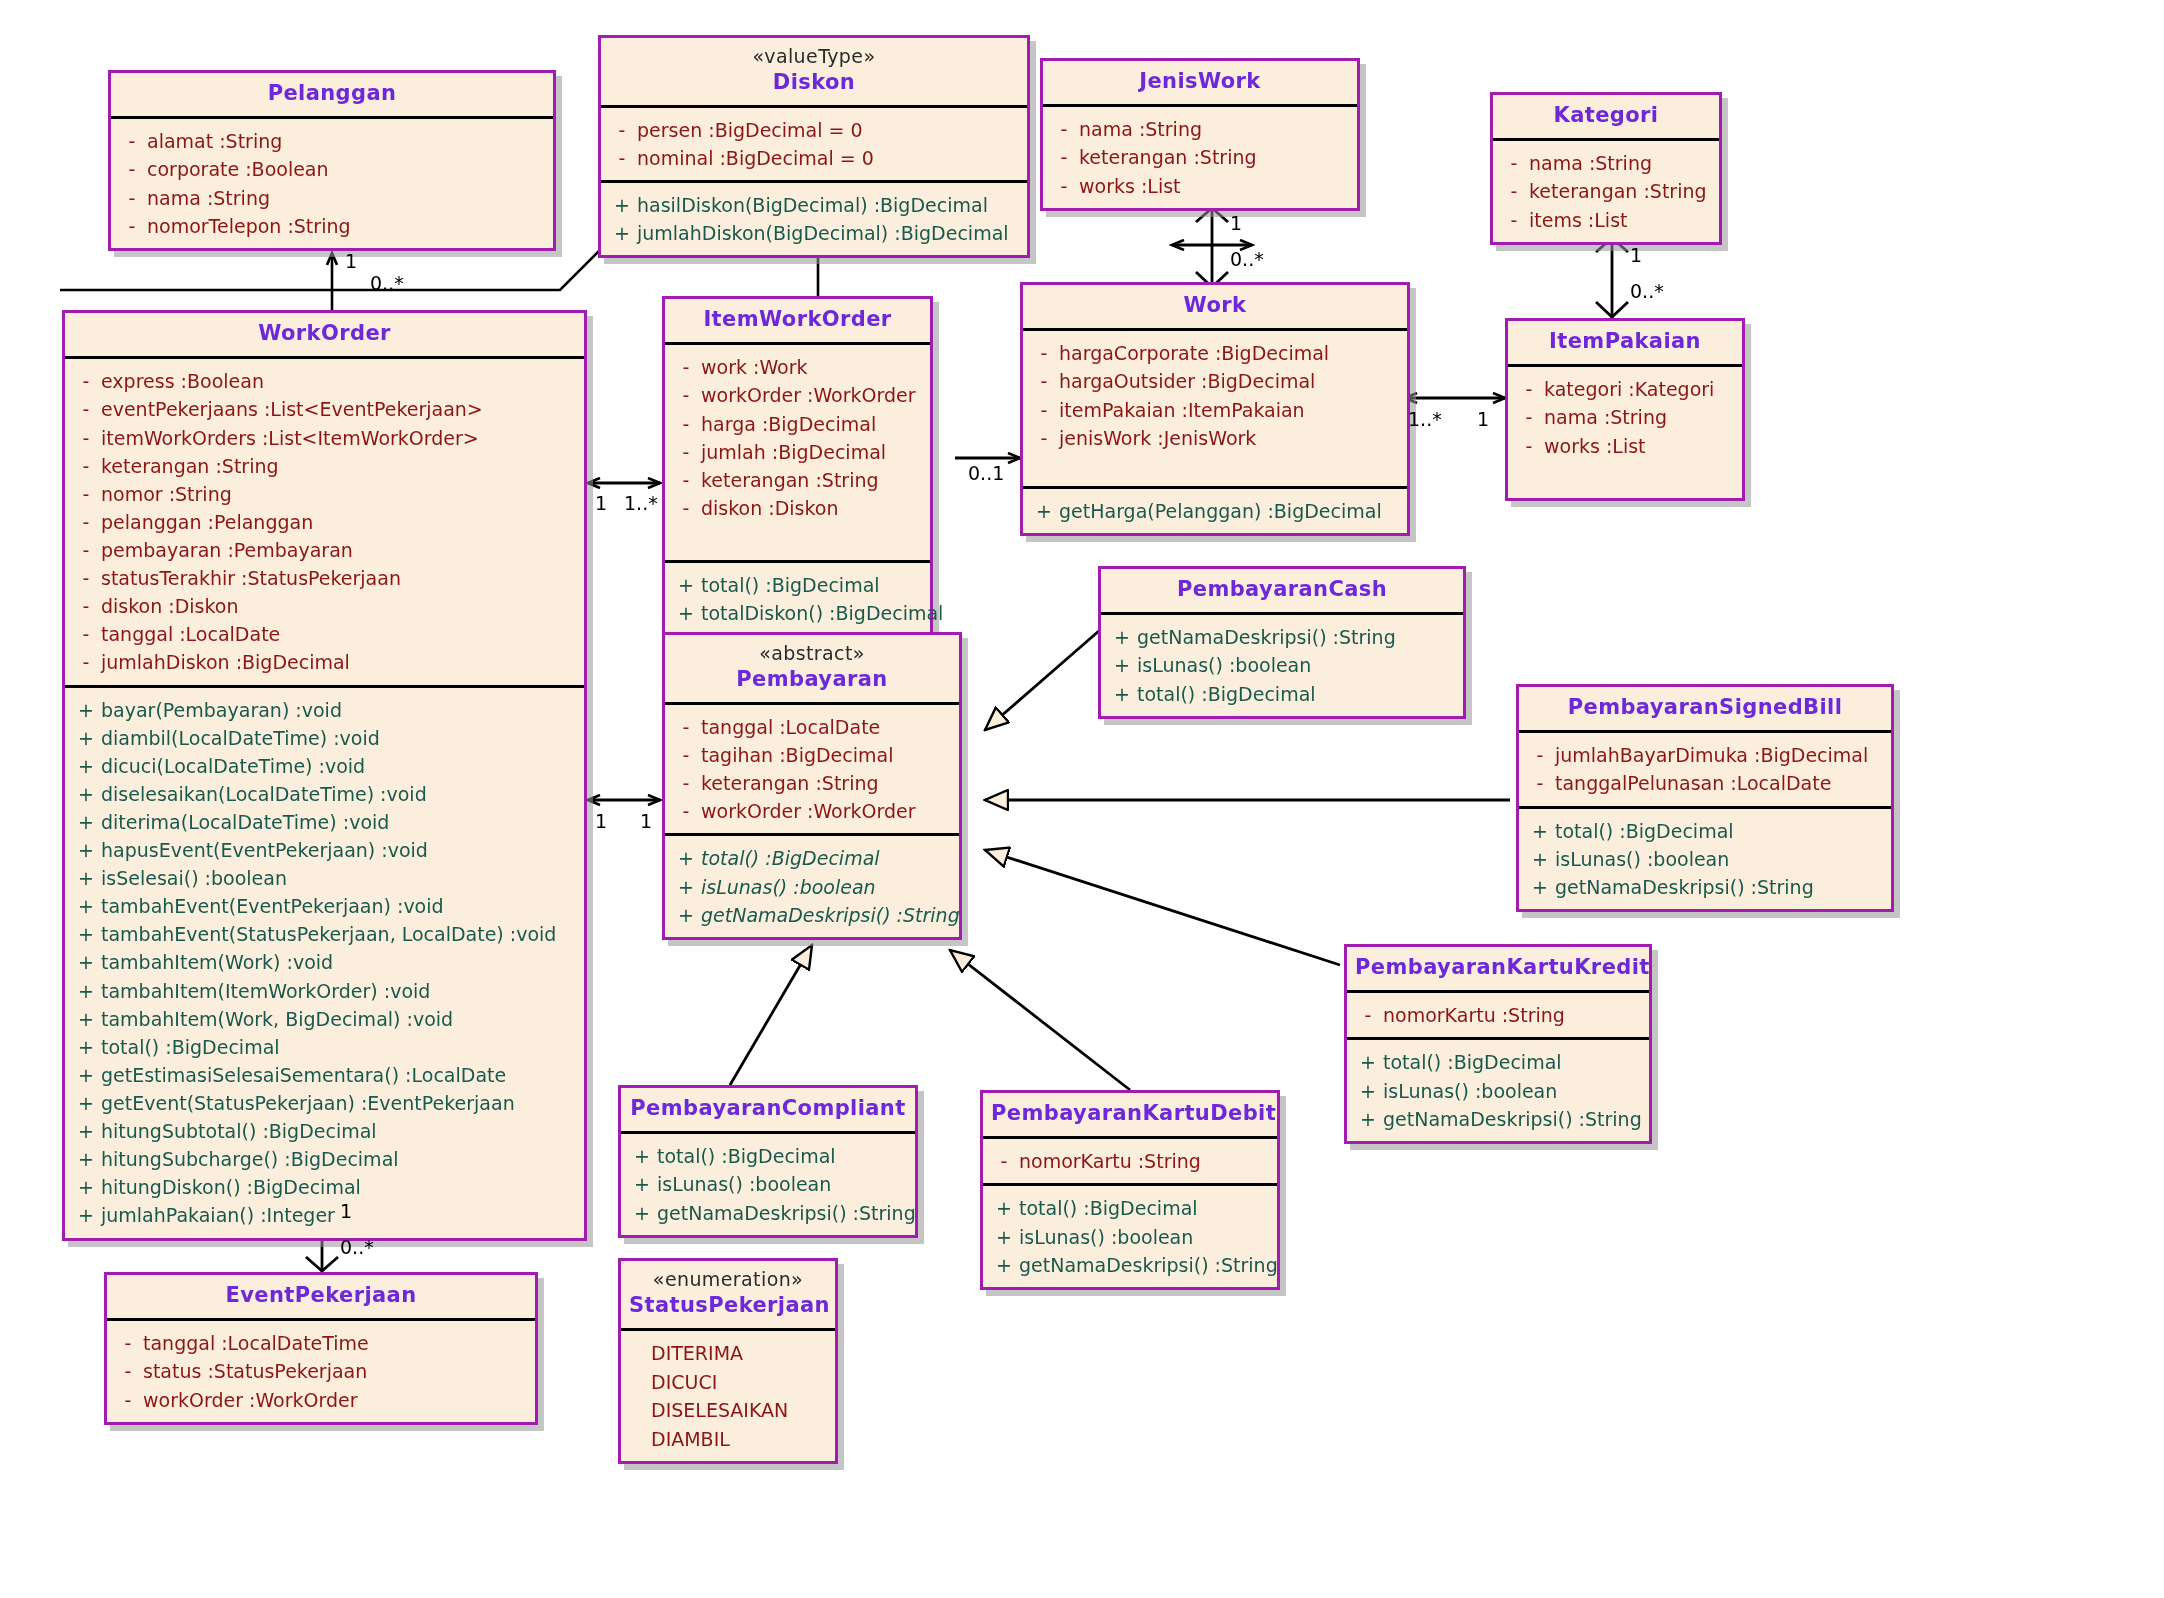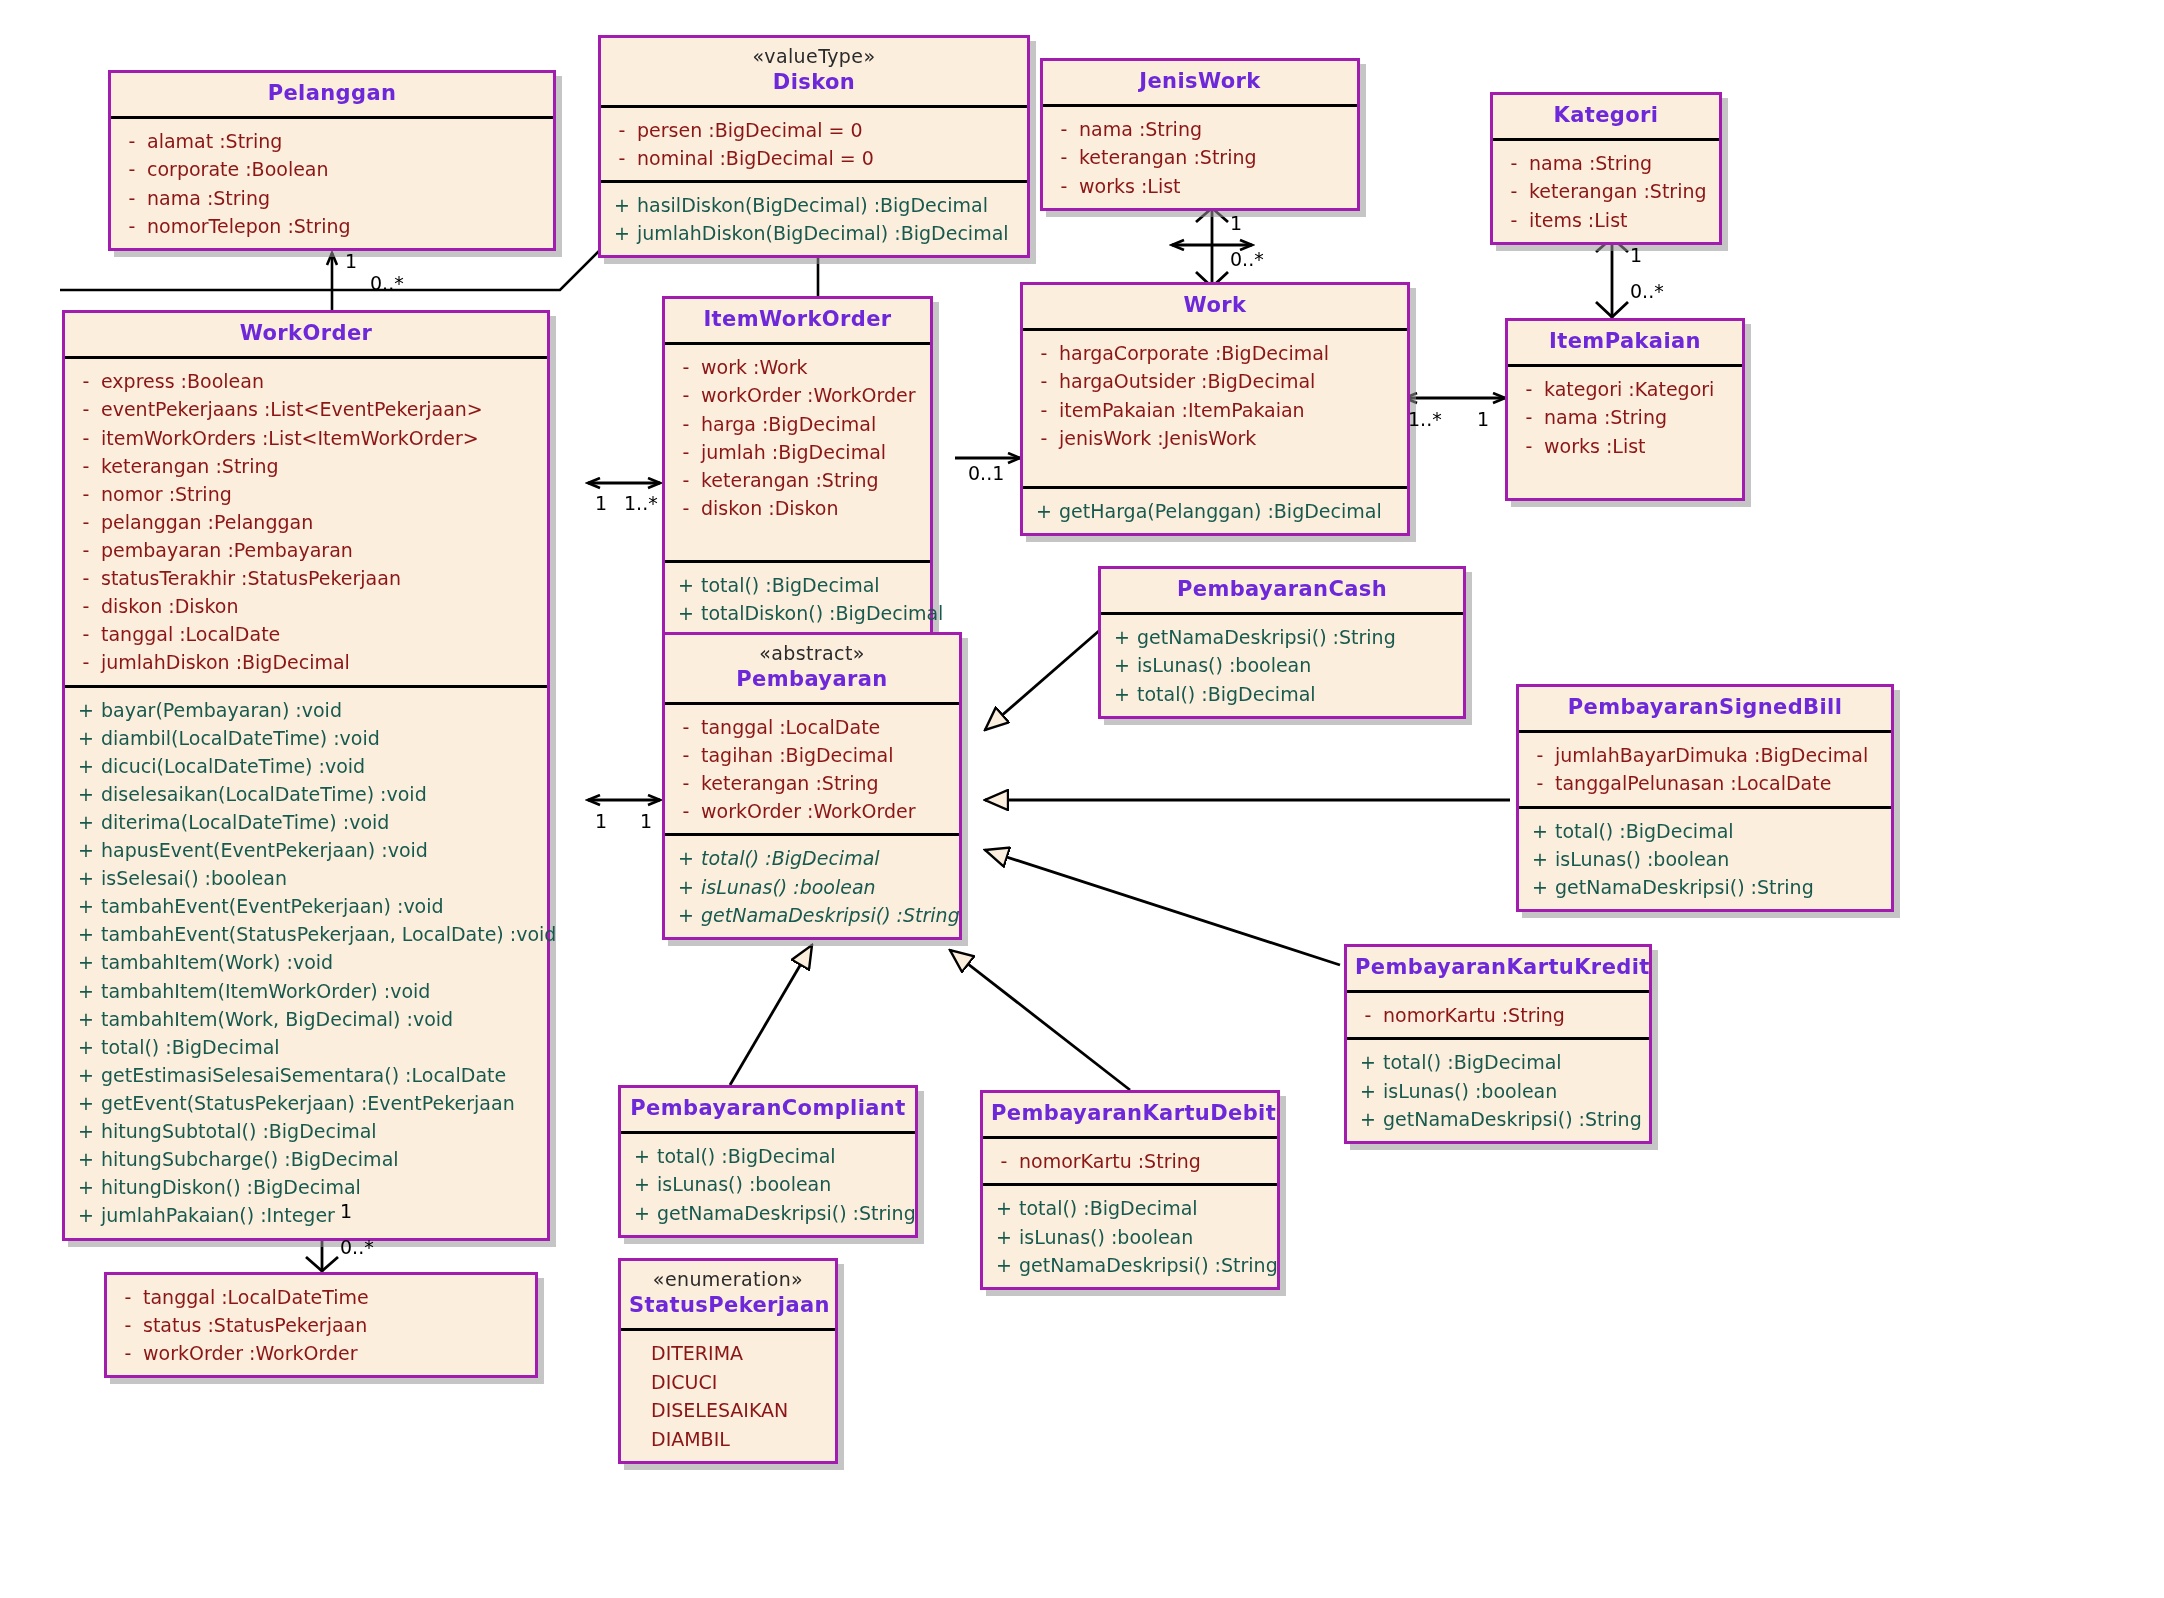--- a/index.html
+++ b/index.html
@@ -262,21 +262,21 @@
           <span class="vis">-</span>
           <span class="mname">keterangan  :String</span>
         </div>
       <div class="member attr">
           <span class="vis">-</span>
           <span class="mname">items  :List</span>
         </div>
     </div>
   </div>
 
-  <div class="umlclass" style="left:62px; top:310px; width:488px;">
+  <div class="umlclass" style="left:62px; top:310px; width:525px;">
     <div class="uml-header">
       <span class="classname">WorkOrder</span>
     </div>
     <div class="compartment">
       <div class="member attr">
           <span class="vis">-</span>
           <span class="mname">express  :Boolean</span>
         </div>
       <div class="member attr">
           <span class="vis">-</span>
@@ -649,20 +649,23 @@
           <span class="mname">isLunas()  :boolean</span>
         </div>
       <div class="member op">
           <span class="vis">+</span>
           <span class="mname">getNamaDeskripsi()  :String</span>
         </div>
     </div>
   </div>
 
   <div class="umlclass" style="left:104px; top:1272px; width:434px;">
+    <div class="uml-header">
+      <span class="classname">EventPekerjaan</span>
+    </div>
     <div class="compartment">
       <div class="member attr">
           <span class="vis">-</span>
           <span class="mname">tanggal  :LocalDateTime</span>
         </div>
       <div class="member attr">
           <span class="vis">-</span>
           <span class="mname">status  :StatusPekerjaan</span>
         </div>
       <div class="member attr">

